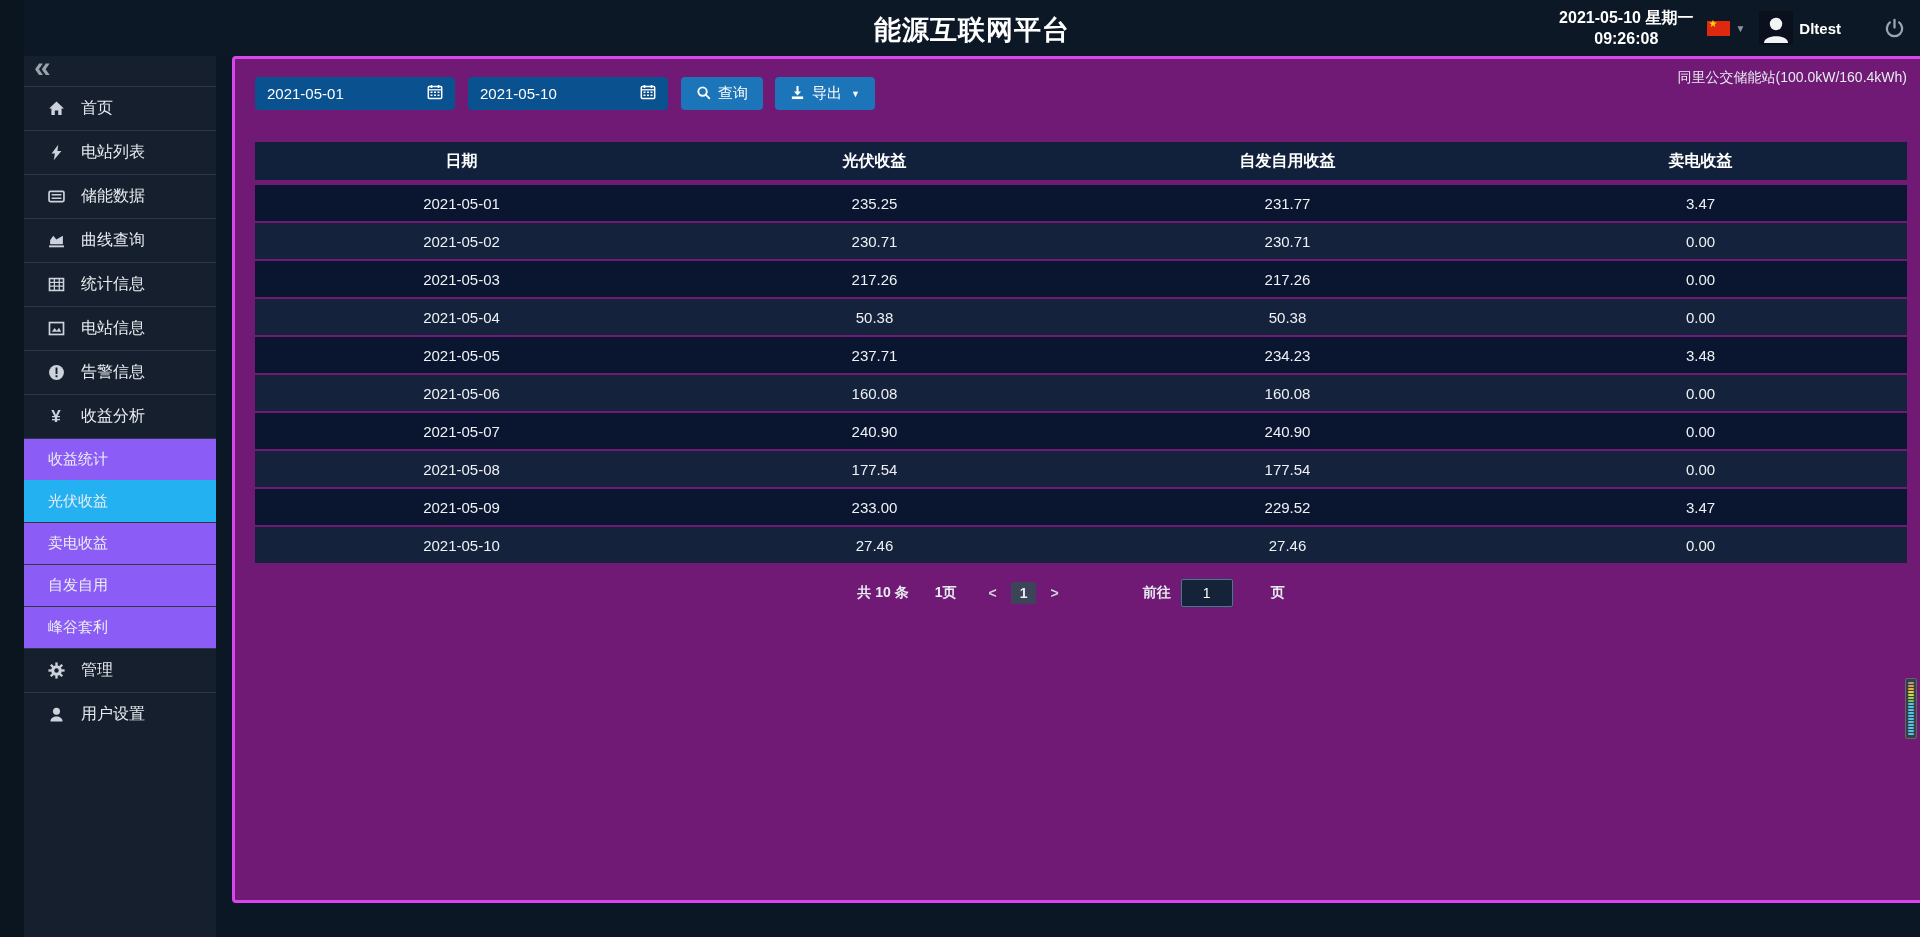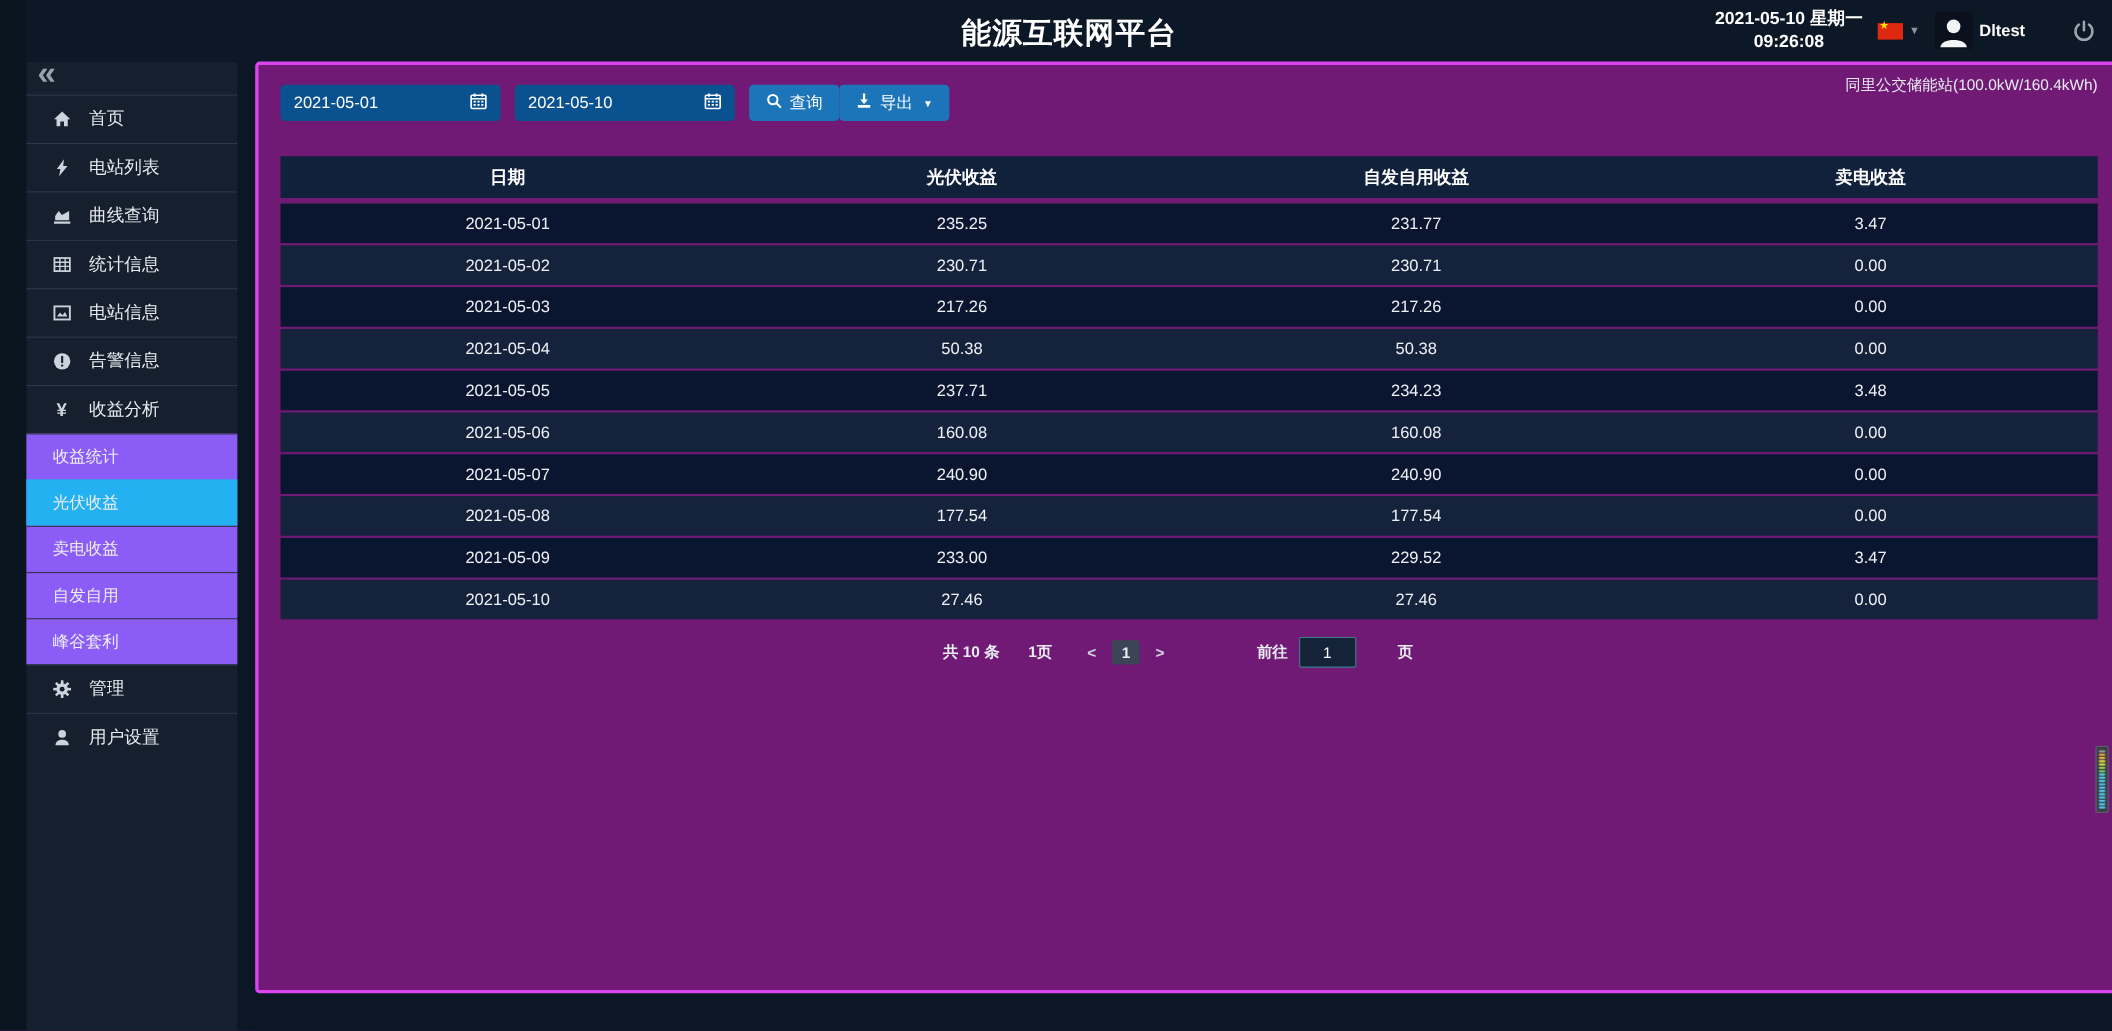--- a/index.html
+++ b/index.html
@@ -31,21 +31,21 @@
   .submenu { background:#8b5cf6; }
   .submenu-item { height:42px; display:flex; align-items:center; padding-left:24px; font-size:15px; color:#eceef4; border-top:1px solid #353449; cursor:pointer; }
   .submenu-item.selected { background:#24b1f2; border-top-color:#24b1f2; }
 
   .content { flex:1; position:relative; background:#0c1726; }
   .panel { position:absolute; left:16px; top:0; width:1694px; height:847px; background:#701a75; border:3px solid #d946ef; border-radius:4px; }
 
   
   .toolbar { display:flex; align-items:center; margin:18px 14px 0 20px; }
   .date-input { width:200px; height:33px; background:#0a5190; border-radius:4px; display:flex; align-items:center; justify-content:space-between; padding:0 12px; font-size:15px; margin-right:13px; cursor:pointer; }
-  .btn { height:33px; border:none; border-radius:4px; background:#1c74b9; color:#fff; font-size:15px; font-family:inherit; display:flex; align-items:center; gap:7px; padding:0 15px; cursor:pointer; }
+  .btn { height:33px; border:none; border-radius:4px; background:#1c74b9; color:#fff; font-size:15px; font-family:inherit; display:flex; align-items:center; gap:7px; padding:0 15px; margin-right:12px; cursor:pointer; }
   .btn .caret2 { font-size:9px; margin-left:2px; }
   .station { position:absolute; top:10px; right:16px; font-size:14px; color:#e8ecf1; }
 
   
   .table { margin:32px 16px 0 20px; }
   .t-row { display:flex; height:36px; align-items:center; margin-bottom:2px; }
   .t-head { display:flex; height:38px; align-items:center; background:#11203b; font-weight:bold; font-size:16px; margin-bottom:5px; }
   .t-cell { flex:1; text-align:center; font-size:15px; color:#eef1f5; }
   .t-head .t-cell { font-size:16px; color:#fff; }
   .t-row.odd { background:#0a162f; }
@@ -117,20 +117,29 @@
             <span class="mi-icon">
               <svg viewBox="0 0 16 16" width="17" height="17" fill="#cdd3dc">
                 <path d="M9.6.8L3.4 9h3.1l-1.1 6.2L12.6 6.5H8.9z"></path>
               </svg>
             </span>
             <span>电站列表</span>
           </div>
           <div class="menu-item">
             <span class="mi-icon">
               <svg viewBox="0 0 16 16" width="17" height="17" fill="#cdd3dc">
+                <rect x="1" y="3.2" width="14" height="9.6" rx="1.2" fill="none" stroke="#cdd3dc" stroke-width="1.6"></rect>
+                <path d="M3.4 6.3h9.2M3.4 9.7h9.2" stroke="#cdd3dc" stroke-width="1.4" fill="none"></path>
+              </svg>
+            </span>
+            <span>储能数据</span>
+          </div>
+          <div class="menu-item">
+            <span class="mi-icon">
+              <svg viewBox="0 0 16 16" width="17" height="17" fill="#cdd3dc">
                 <path d="M1 12.6h14v1.8H1z"></path>
                 <path d="M2 11.6V7.8l3-4.2 2.8 3.4L14 3.6v8z"></path>
               </svg>
             </span>
             <span>曲线查询</span>
           </div>
           <div class="menu-item">
             <span class="mi-icon">
               <svg viewBox="0 0 16 16" width="17" height="17" fill="#cdd3dc">
                 <rect x="1.4" y="2.4" width="13.2" height="11.2" fill="none" stroke="#cdd3dc" stroke-width="1.5"></rect>

